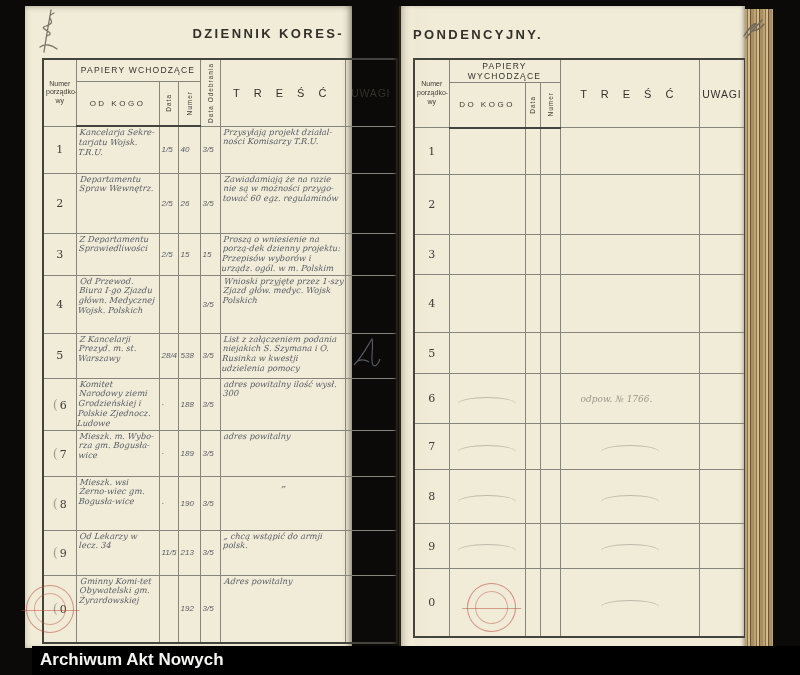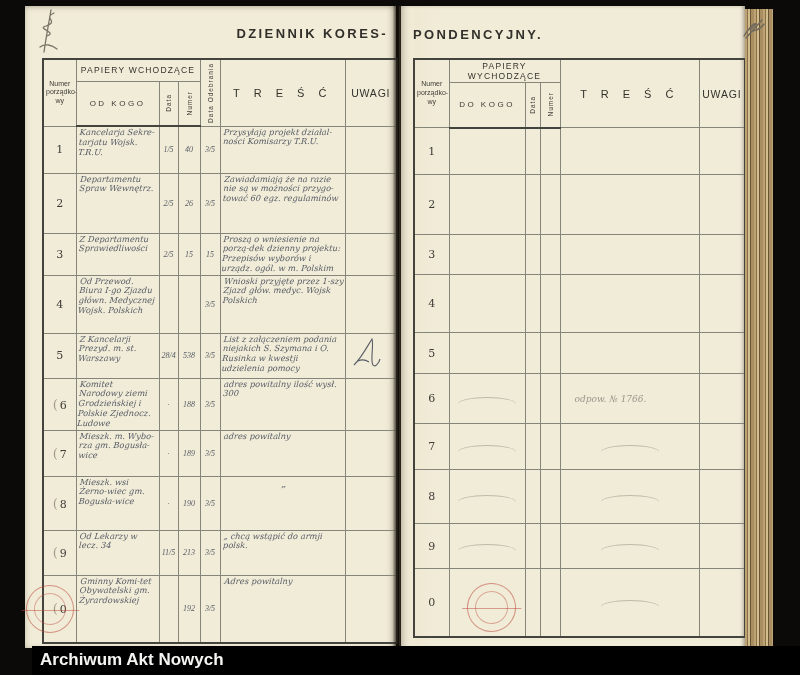--- a/index.html
+++ b/index.html
@@ -1,19 +1,19 @@
 <!DOCTYPE html>
 <html><head>
 <meta charset="utf-8">
 <style>
   html,body{margin:0;padding:0;background:#000;}
   #photo{position:relative;width:800px;height:675px;background:#0b0a08;overflow:hidden;
          font-family:"Liberation Sans",sans-serif;}
   .page{position:absolute;background:#f1ecd8;}
-  #left-page{left:25px;top:6px;width:371px;height:642px;
+  #left-page{left:25px;top:6px;width:327px;height:642px;
              box-shadow:inset -5px 0 7px -3px rgba(40,30,15,.55), inset 2px 2px 6px -2px rgba(60,50,30,.25);}
   #right-page{left:399px;top:6px;width:346px;height:648px;
               background:linear-gradient(90deg,#f7f1dd 0,#efe9d4 18px,#f1ecd8 40px);
               box-shadow:inset 9px 0 10px -7px rgba(50,40,20,.5), inset -3px 0 4px -2px rgba(40,30,15,.5);}
   .gutter{position:absolute;left:393px;top:6px;width:8px;height:644px;
           background:linear-gradient(90deg,rgba(20,15,8,.05),rgba(20,15,8,.75) 55%,rgba(20,15,8,.9));}
   .book-edge{position:absolute;left:745px;top:9px;width:28px;height:642px;
              background:repeating-linear-gradient(90deg,#bda274 0 2px,#8a6f49 2px 3px,#d2bd8e 3px 5px,#6b5433 5px 6px,#a98e62 6px 9px);}
   .title{position:absolute;font-size:13px;font-weight:bold;letter-spacing:2.4px;color:#32302b;}
   #title-left{top:20px;right:8px;}
@@ -27,22 +27,22 @@
   .h-group{font-size:8.5px;font-weight:bold;letter-spacing:1.2px;color:#33322d;}
   .h-odkogo{font-size:8px;letter-spacing:2.5px;color:#3c3b35;}
   .h-tresc{font-size:11px;letter-spacing:5.5px;color:#33322d;}
   .h-uwagi{font-size:10.5px;letter-spacing:.8px;color:#33322d;}
   .vert{writing-mode:vertical-rl;transform:rotate(180deg);font-size:6.5px;letter-spacing:1px;
         color:#3c3b35;margin:0 auto;}
   td.no-cell{font-family:"DejaVu Serif",serif;font-size:11px;color:#3d3c37;text-align:center;vertical-align:middle;}
   .pencil-paren{color:#a39c8d;font-size:13px;margin-right:2px;font-family:"DejaVu Serif",serif;}
   .hw{font-family:"DejaVu Serif",serif;font-style:italic;font-size:8.3px;color:#585d66;
       line-height:1.18;vertical-align:top;transform:skewX(-4deg);}
-  td.hw-c{font-family:Liberation Serif, serif;font-style:italic;font-size:8px;color:#585d66;
-      text-align:center;vertical-align:middle;}
+  td.hw-c{font-family:Liberation Sans, sans-serif;font-style:italic;font-size:8px;color:#585d66;
+      vertical-align:middle;}
   td.tresc-cell{vertical-align:top;}
   .pencil-text{font-family:"DejaVu Serif",serif;font-style:italic;font-size:9px;color:#9b958a;}
   .pdash{display:inline-block;width:58px;height:6px;border-top:1.5px solid rgba(150,144,132,.55);
          border-radius:50% 50% 0 0/100% 100% 0 0;}
   .stamp{position:absolute;border:1.6px solid rgba(186,72,57,.55);border-radius:50%;transform:rotate(-14deg);z-index:5;}
   .stamp .inner{position:absolute;inset:7px;border:1.2px solid rgba(186,72,57,.42);border-radius:50%;}
   .stamp .slash{position:absolute;left:-6px;top:52%;width:125%;border-top:1.3px solid rgba(186,72,57,.5);transform:rotate(14deg);}
   .pencil-num{position:absolute;font-family:"DejaVu Serif",serif;font-style:italic;
               color:#6f6a5f;font-size:14px;transform:rotate(-14deg);}
   #footer-bar{position:absolute;left:0;bottom:0;width:800px;height:29px;background:#000;z-index:9;margin-left:32px;}
@@ -269,21 +269,21 @@
             <td></td>
             <td></td>
             <td style="vertical-align: middle;"></td>
             <td></td>
           </tr>
           <tr style="height: 50px;">
             <td class="no-cell">6</td>
             <td style="vertical-align: middle; text-align: center;"><span class="pdash"></span></td>
             <td></td>
             <td></td>
-            <td class="pencil-text" style="vertical-align: middle; padding-left: 14px;">odpow. № 1766.</td>
+            <td class="pencil-text" style="vertical-align: middle; padding-left: 20px;">odpow. № 1766.</td>
             <td></td>
           </tr>
           <tr style="height: 46px;">
             <td class="no-cell">7</td>
             <td style="vertical-align: middle; text-align: center;"><span class="pdash"></span></td>
             <td></td>
             <td></td>
             <td style="vertical-align: middle; text-align: center;"><span class="pdash"></span></td>
             <td></td>
           </tr>

